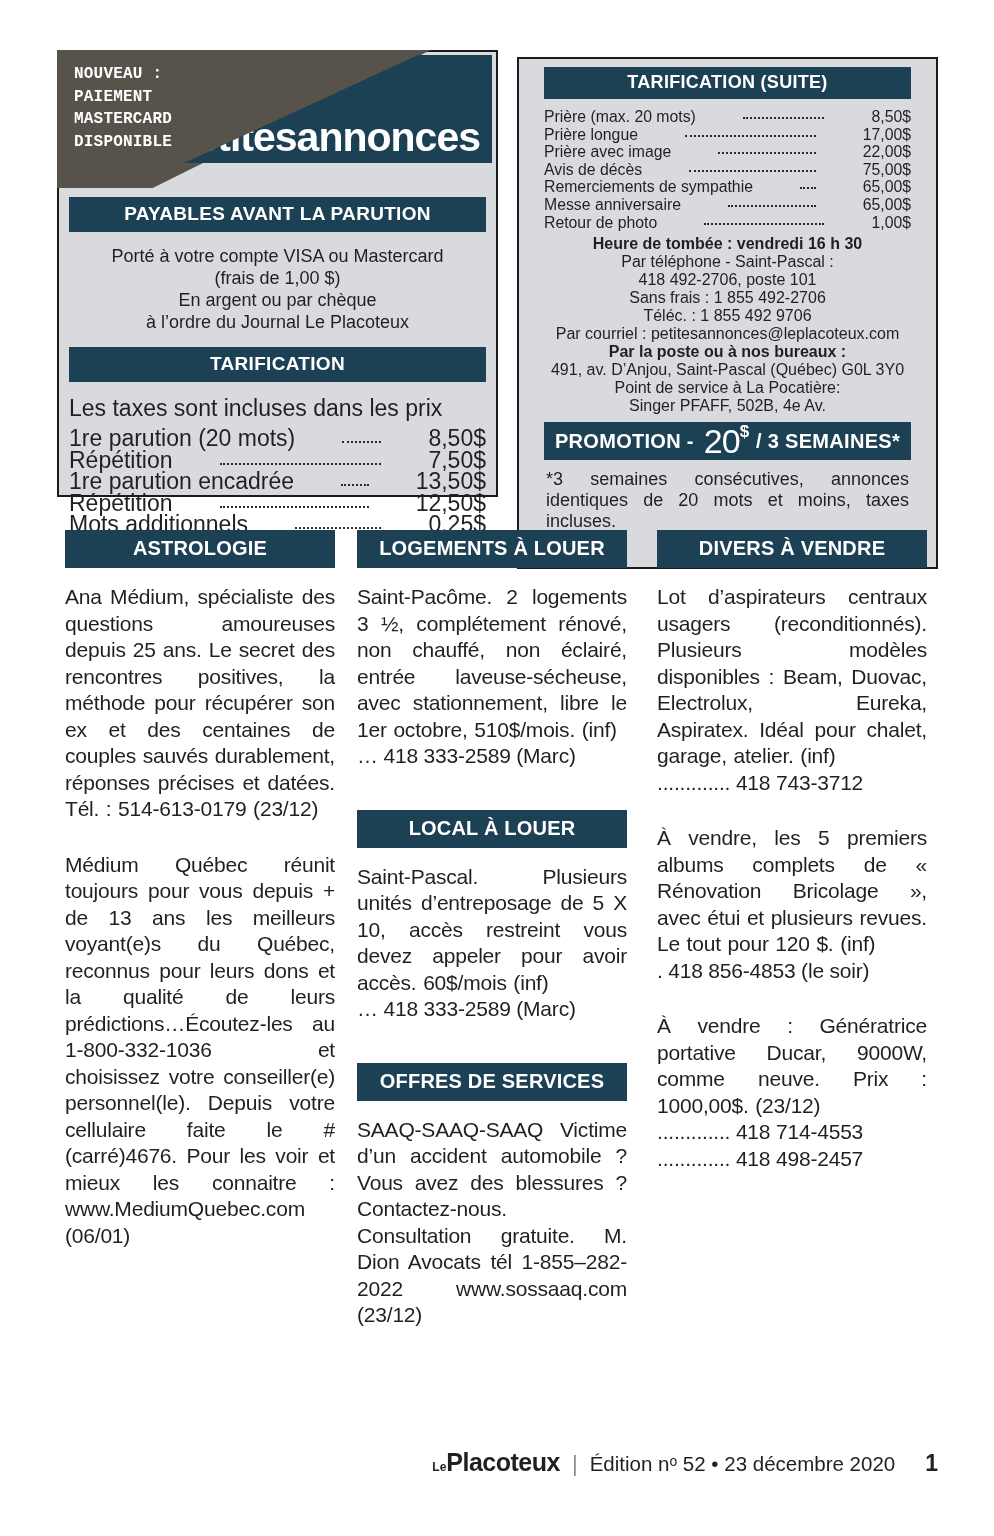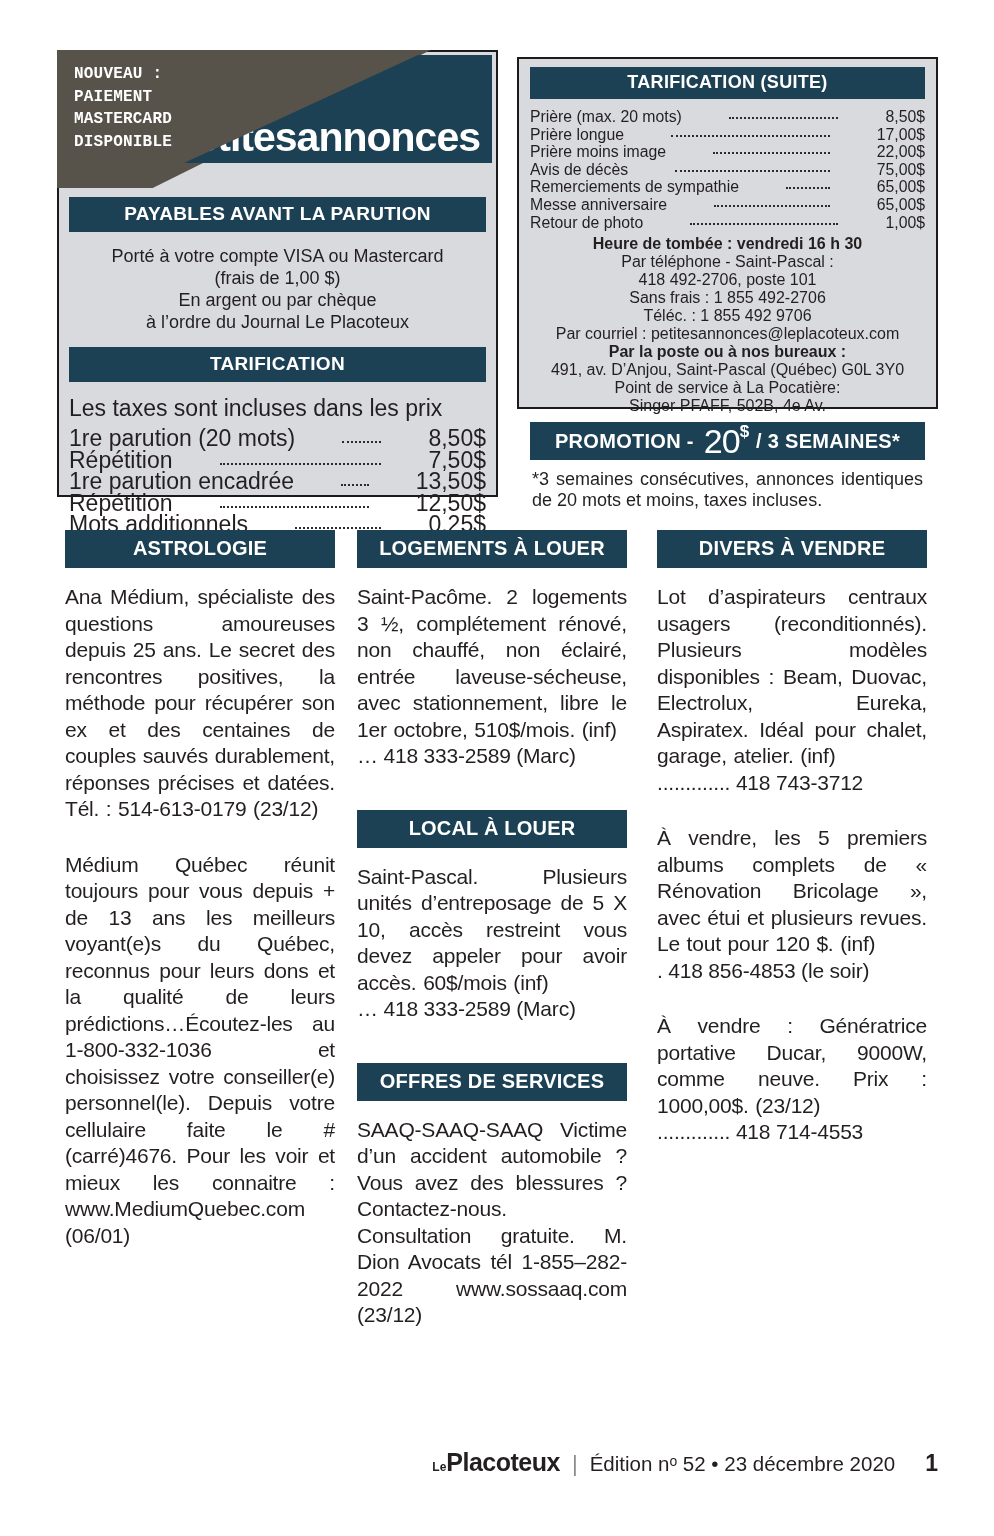--- a/index.html
+++ b/index.html
@@ -16,21 +16,21 @@
     font-family:"Liberation Sans","DejaVu Sans",sans-serif;
     color:var(--ink);
     -webkit-font-smoothing:antialiased;
   }
   .page{position:relative;width:994px;height:1536px;overflow:hidden;background:#fff;}
   .preline{white-space:pre-line;}
 
   
   .topbox{position:absolute;background:var(--panel);border:2px solid var(--border);}
   .left-box{left:57px;top:50px;width:441px;height:447px;}
-  .right-box{left:517px;top:57px;width:421px;height:352px;padding:8px 11px;}
+  .right-box{left:517px;top:57px;width:421px;height:512px;padding:8px 25px;}
 
   
   .masthead{position:absolute;top:-2px;left:-2px;width:445px;height:145px;}
   .brown-flag{
     position:absolute;top:0;left:0;width:445px;height:138px;
     background:var(--brown);color:#fff;
     clip-path:polygon(0 0,84% 0,21.5% 100%,0 100%);
   }
   .brown-flag p{margin:13px 0 0 17px;font-size:16px;font-weight:bold;line-height:1.42;letter-spacing:.2px;font-family:Liberation Mono, monospace;}
   .title-flag{
@@ -158,21 +158,21 @@
           <span class="lbl">Prière (max. 20 mots)</span>
           <span class="leader"></span>
           <span class="prc">8,50$</span>
         </div>
       <div class="price-row">
           <span class="lbl">Prière longue</span>
           <span class="leader"></span>
           <span class="prc">17,00$</span>
         </div>
       <div class="price-row">
-          <span class="lbl">Prière moins image</span>
+          <span class="lbl">Prière avec image</span>
           <span class="leader"></span>
           <span class="prc">22,00$</span>
         </div>
       <div class="price-row">
           <span class="lbl">Avis de décès</span>
           <span class="leader"></span>
           <span class="prc">75,00$</span>
         </div>
       <div class="price-row">
           <span class="lbl">Remerciements de sympathie</span>
@@ -251,20 +251,21 @@
         <p class="ad-text">Lot d’aspirateurs centraux usagers (reconditionnés). Plusieurs modèles disponibles : Beam, Duovac, Electrolux, Eureka, Aspiratex. Idéal pour chalet, garage, atelier. (inf)</p>
         <p class="ad-line">............. 418 743-3712</p>
       </div>
       <div class="ad">
         <p class="ad-text">À vendre, les 5 premiers albums complets de « Rénovation Bricolage », avec étui et plusieurs revues. Le tout pour 120 $. (inf)</p>
         <p class="ad-line">. 418 856-4853 (le soir)</p>
       </div>
       <div class="ad">
         <p class="ad-text">À vendre : Génératrice portative Ducar, 9000W, comme neuve. Prix : 1000,00$. (23/12)</p>
         <p class="ad-line">............. 418 714-4553</p>
+        <p class="ad-line">............. 418 498-2457</p>
       </div>
     </section>
   </div>
 
   <div class="footer">
     <span class="logo"><span class="le">Le</span><span class="brand">Placoteux</span></span>
     <span class="sep">|</span>
     <span class="edition">Édition nᵒ 52 • 23 décembre 2020</span>
     <span class="pagenum">1</span>
   </div>

